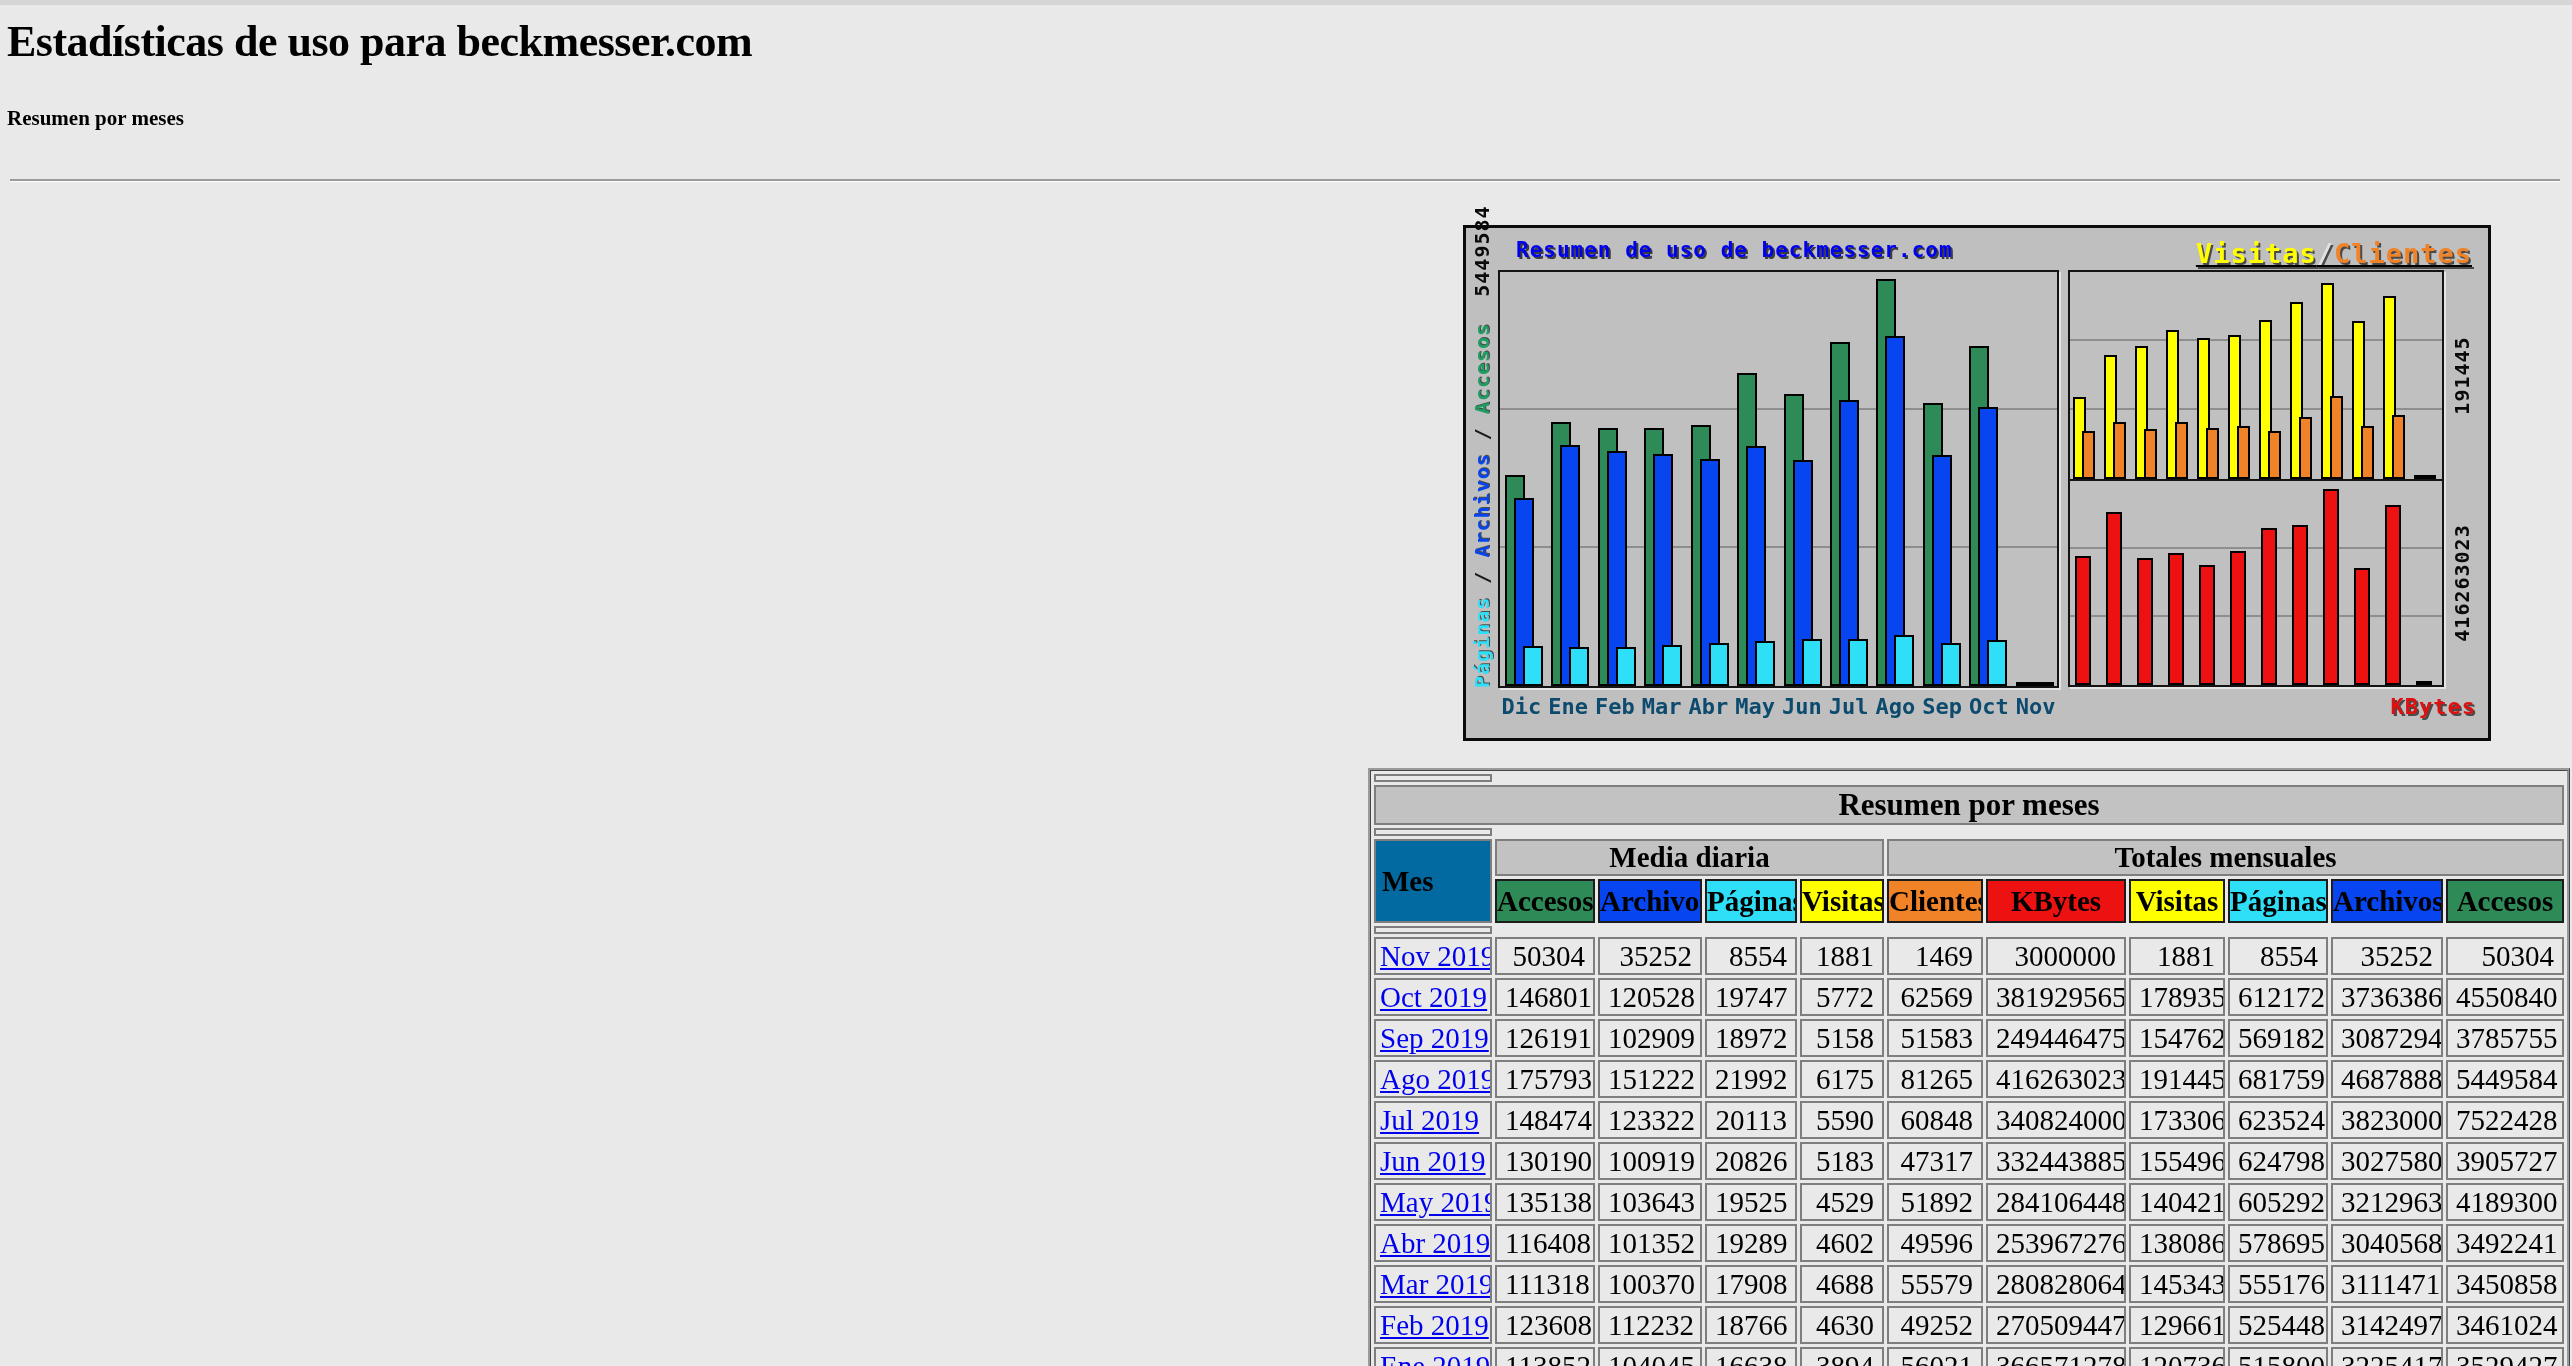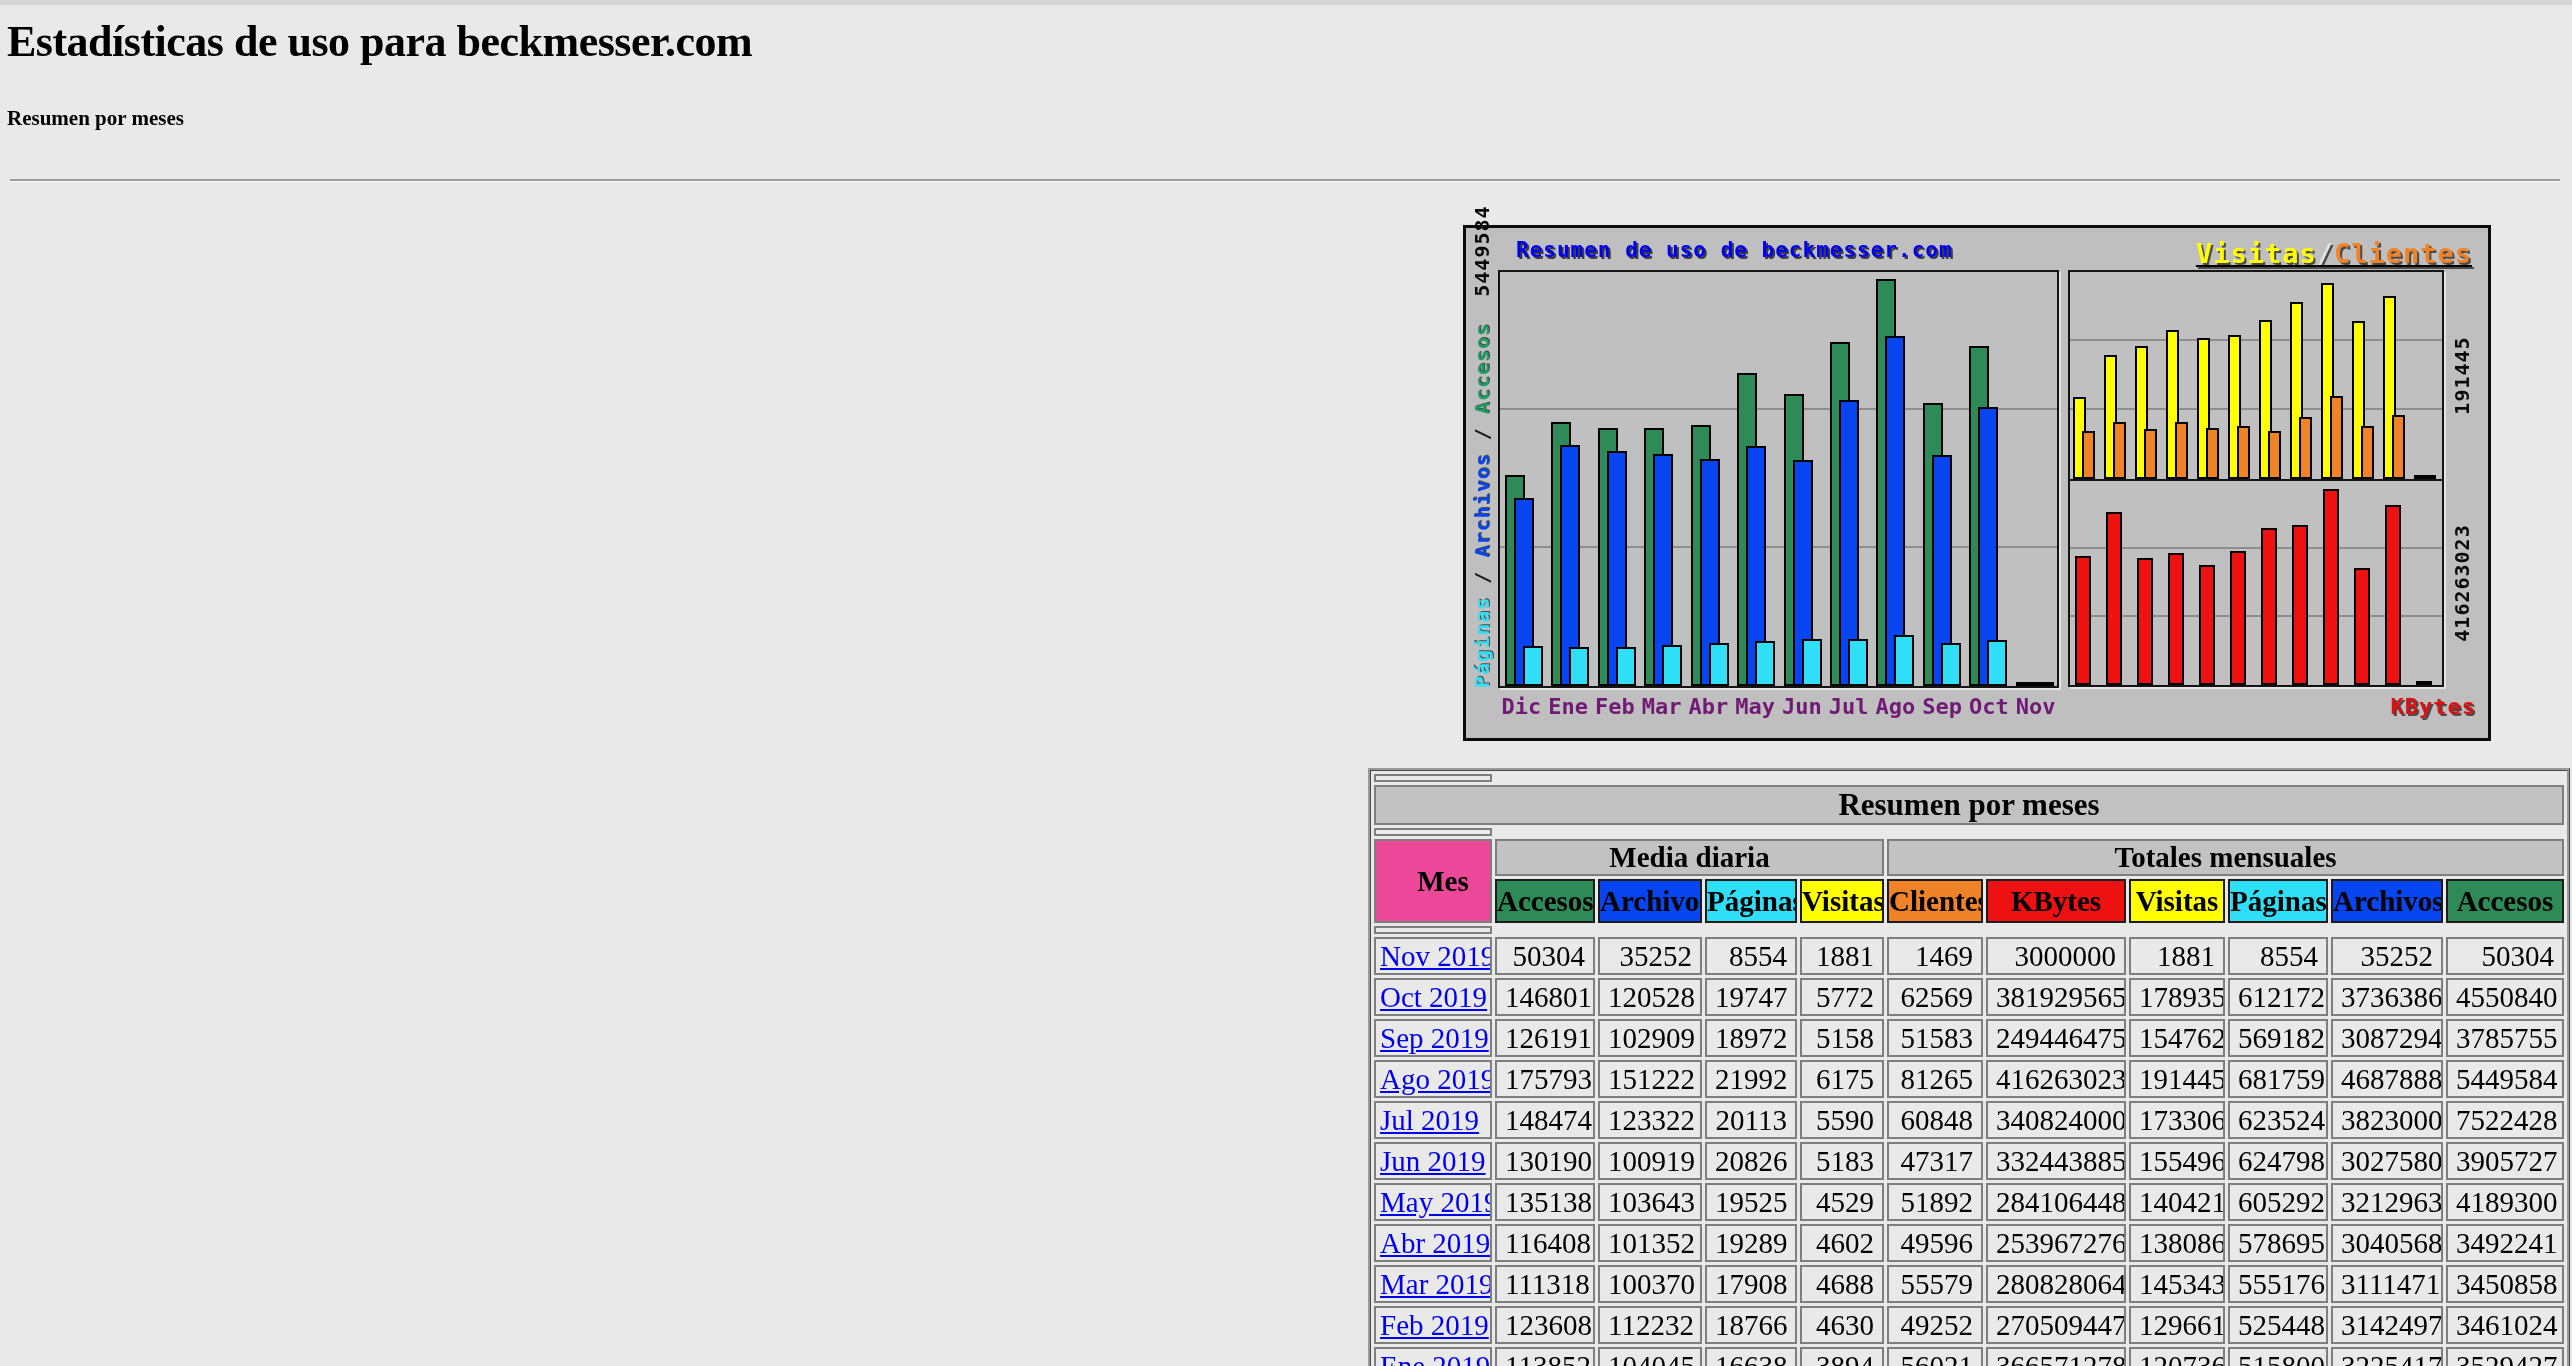--- a/index.html
+++ b/index.html
@@ -74,21 +74,21 @@
   #right-axis-kb { left: 984px; top: 251px; width: 34px; height: 208px; }
   #right-axis-kb .vlab-inner { top: 208px; width: 208px; }
   .ax-pages { color: #2FDFF8; text-shadow: 1px 1px 0 #4A4A4A; }
   .ax-files { color: #0645F0; text-shadow: 1px 1px 0 #4A4A4A; }
   .ax-hits  { color: #1E9E62; text-shadow: 1px 1px 0 #4A4A4A; }
   .ax-slash { color: #1A1A1A; }
   .ax-num   { color: #0A0A0A; }
 
   .months {
     position: absolute; left: 32px; top: 466px; width: 561px;
-    display: flex; font-size: 22px; color: #701a75;
+    display: flex; font-size: 22px; color: #0c4a6e;
   }
   .months span { flex: 1; text-align: center; }
   .kb-label {
     position: absolute; right: 12px; top: 466px;
     font-size: 22px; color: #E01010; text-shadow: 2px 2px 0 #4A4A4A; letter-spacing: 1px;
   }
 
   
   .stats {
     position: absolute; left: 1368px; top: 768px; width: 1202px;
@@ -104,22 +104,22 @@
   }
   .stats .sp-cell { height: 8px; line-height: 0; padding: 0; }
   .stats .tbl-title {
     background: #C2C2C2; text-align: center;
     font-size: 31px; font-weight: bold; height: 40px;
   }
   .stats .grp {
     background: #C2C2C2; text-align: center; font-weight: bold; height: 36px;
   }
   .stats .mes {
-    background: #ec4899; text-align: center; font-weight: bold;
-    padding-left: 20px; vertical-align: middle;
+    background: #0369a1; text-align: left; font-weight: bold;
+    padding-left: 6px; vertical-align: middle;
   }
   .stats .chdr {
     text-align: center; font-weight: bold; height: 44px;
     border: 2px solid #1C1C1C; color: #000;
   }
   .stats td.num { text-align: right; padding: 0 8px; height: 34px; line-height: 34px; }
   .stats td.month { text-align: left; padding: 0 4px; height: 34px; line-height: 34px; }
   .stats td.month a { color: #0000EE; text-decoration: underline; }
 </style>
 </head>

